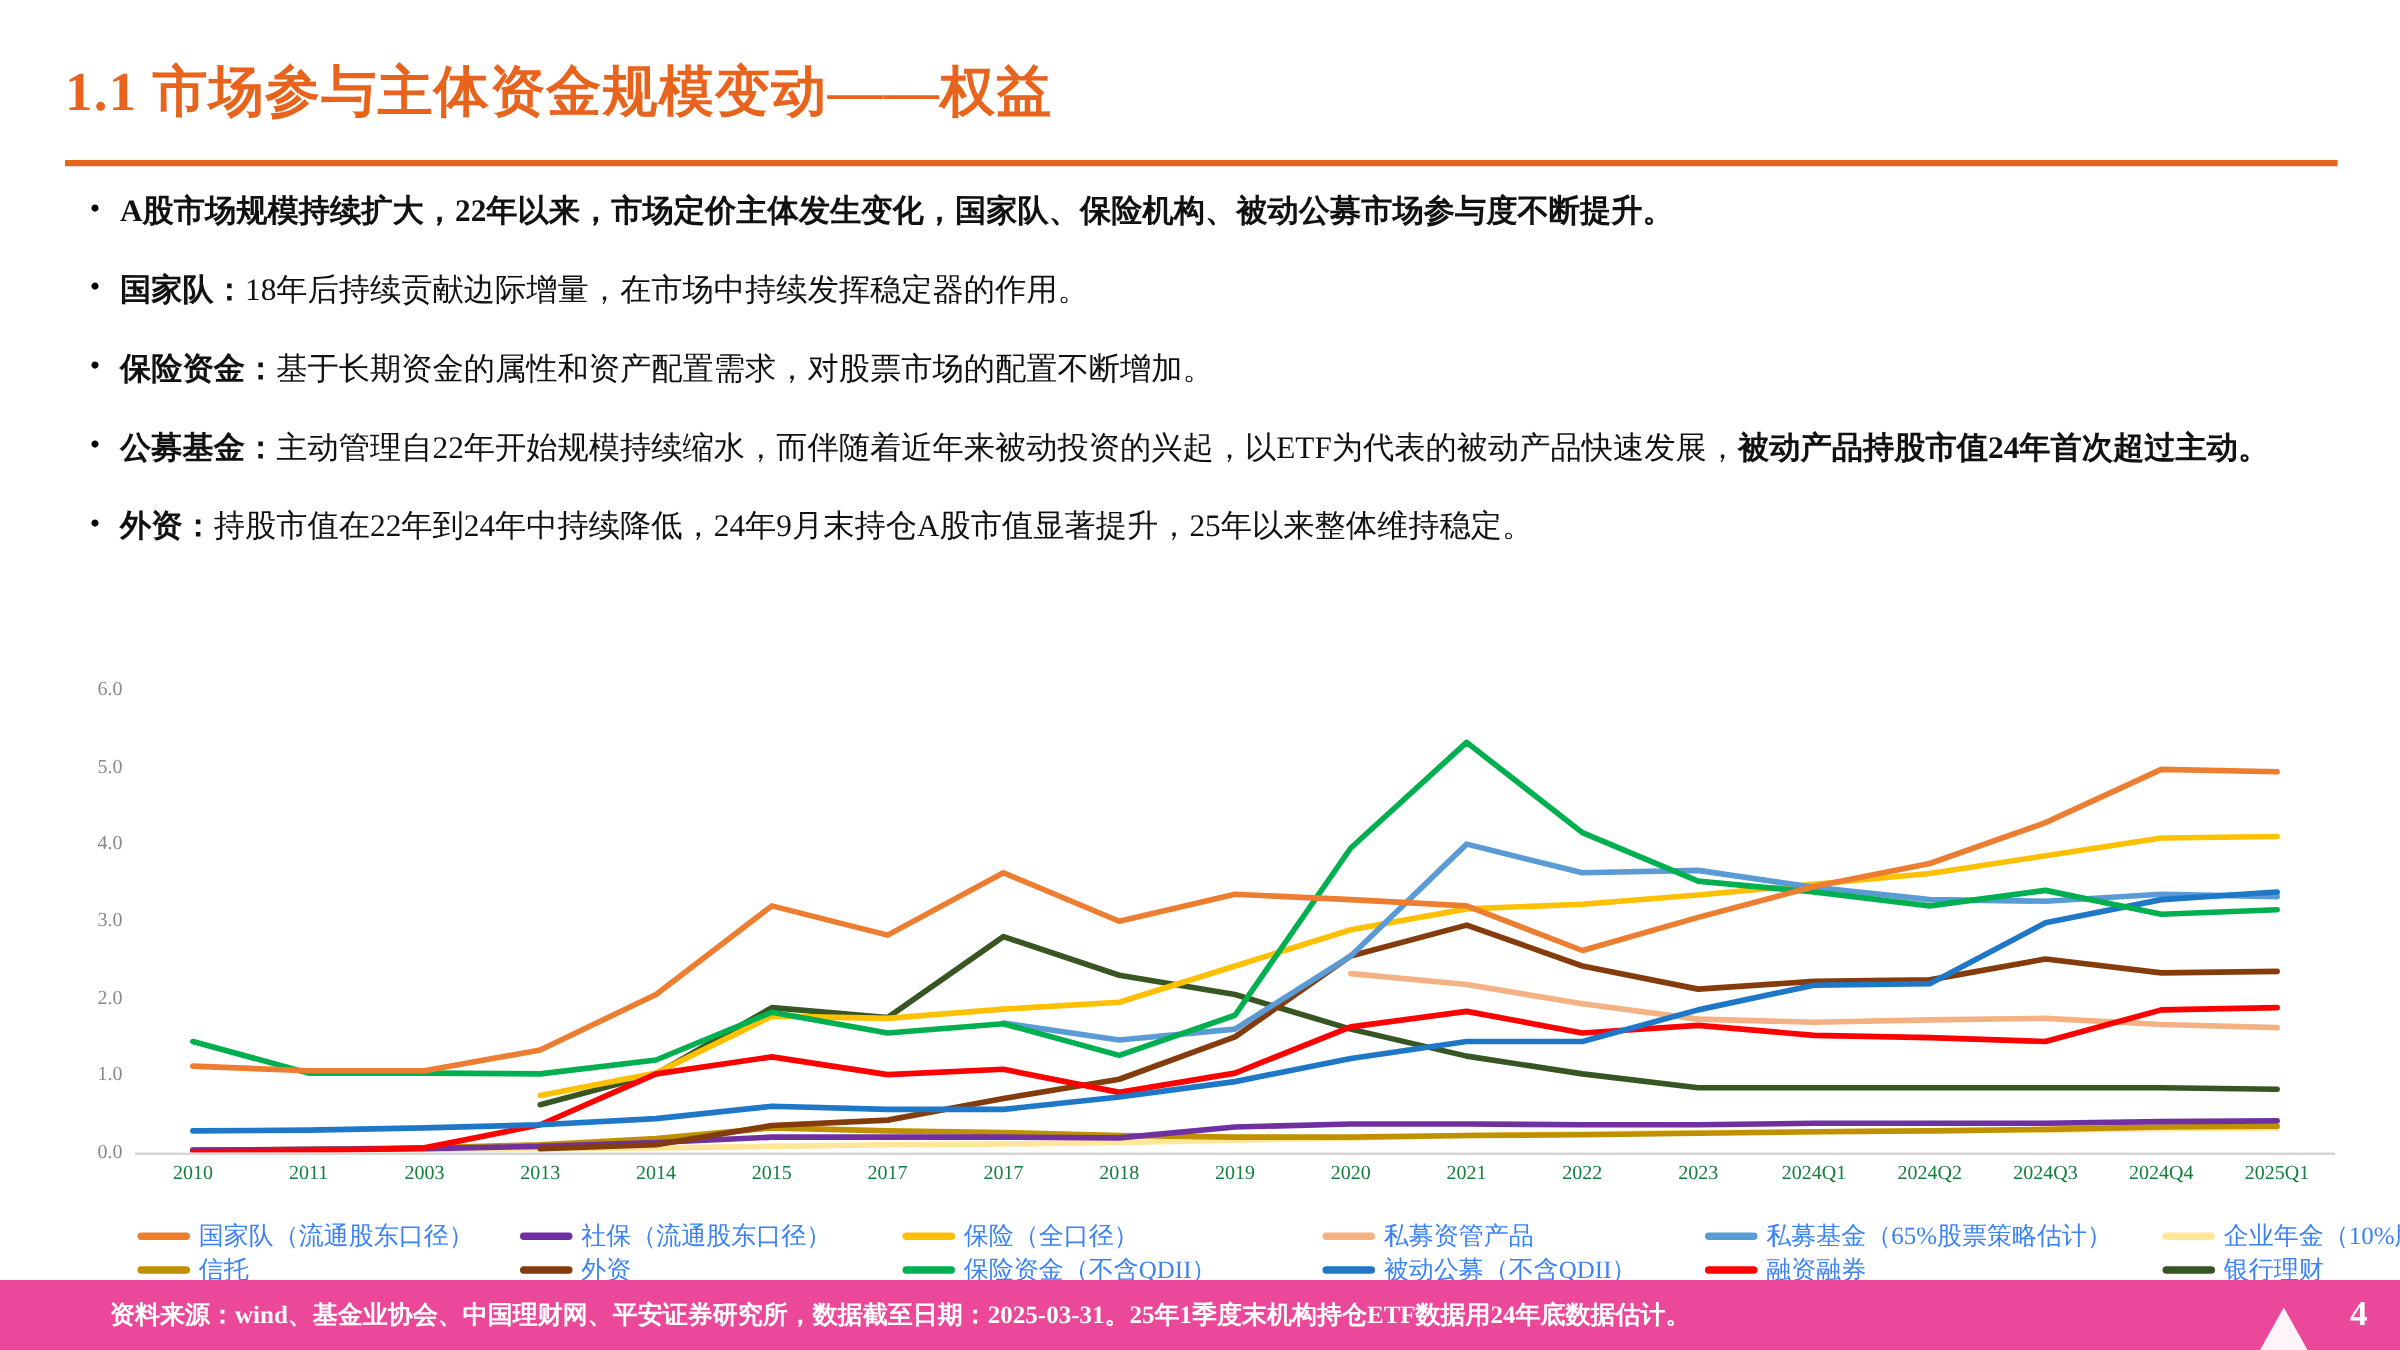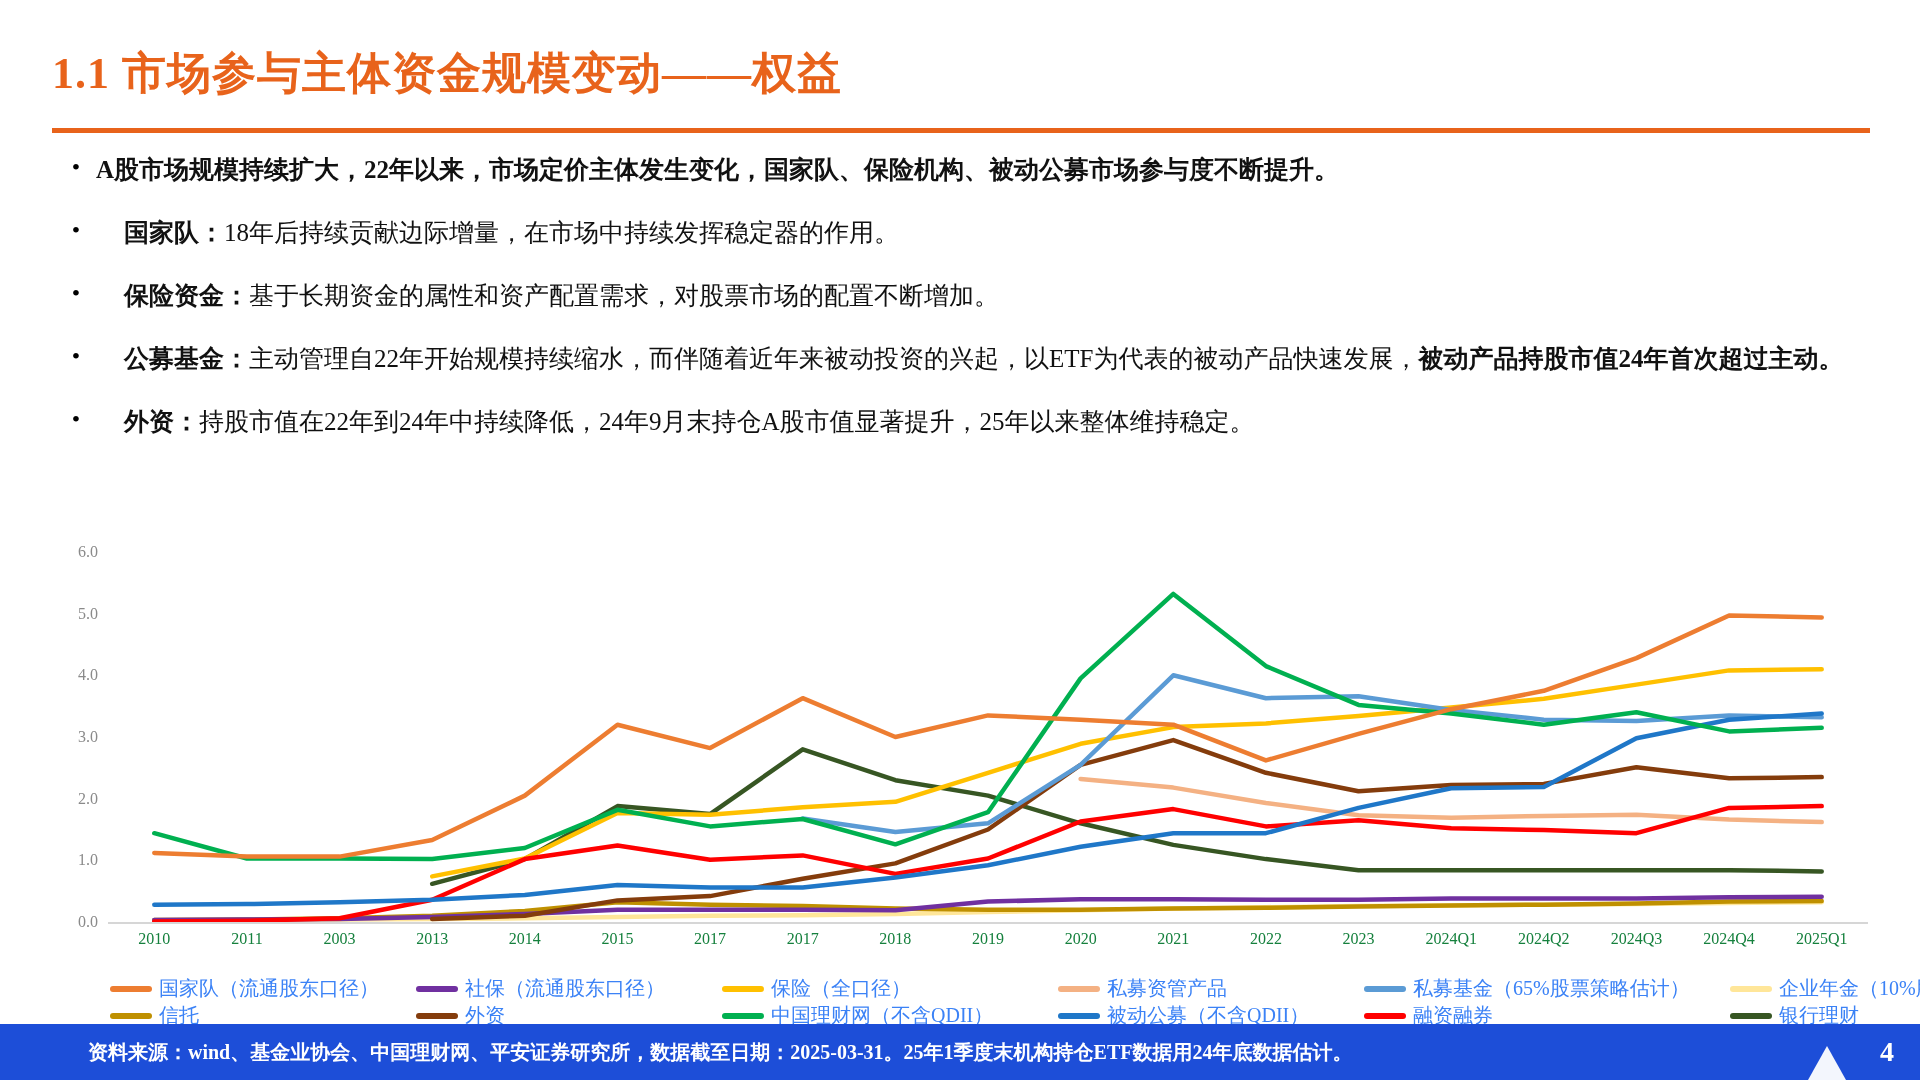--- a/index.html
+++ b/index.html
@@ -29,21 +29,21 @@
   .bullet-dot {
     flex: 0 0 40px; text-align: center;
     font-size: 24px; line-height: 38px; color: #000;
   }
   .bullet-text {
     flex: 1 1 auto;
     font-size: 25px; line-height: 44px; color: #111;
     font-family: "Liberation Serif", "DejaVu Serif", serif;
   }
   .bullet-text.bold { font-weight: 700; }
-  .bullet-text .lead { font-weight: 700; margin-left: 28px; }
+  .bullet-text .lead { font-weight: 700; }
   .bullet-text .em { font-weight: 700; }
 
   
   .chart-caption {
     position: absolute; left: 0; top: 505px; width: 1920px;
     display: flex; align-items: center; justify-content: center; gap: 16px;
   }
   .caption-marker {
     width: 26px; height: 26px; border-radius: 50%;
     border: 3px solid #D9531E; position: relative; flex: 0 0 auto;
@@ -82,21 +82,21 @@
     display: grid; grid-template-columns: repeat(4, 1fr);
     grid-auto-rows: 27px; column-gap: 6px;
   }
   .legend-item { display: flex; align-items: center; gap: 7px; }
   .legend-swatch { width: 42px; height: 6px; border-radius: 3px; flex: 0 0 auto; }
   .legend-label { font-size: 20px; color: #3b82f6; white-space: nowrap; }
 
   
   .footer {
     position: absolute; left: 0; bottom: 0; width: 1920px; height: 56px;
-    background: #1d4ed8;
+    background: #ec4899;
   }
   .footer-text {
     position: absolute; left: 88px; top: 50%; transform: translateY(-50%);
     font-size: 20px; font-weight: 700; color: #ffffff; white-space: nowrap;
   }
   .page-number {
     position: absolute; right: 26px; top: 50%; transform: translateY(-50%);
     font-size: 28px; font-weight: 700; color: #ffffff;
   }
   .footer-logo {
@@ -216,21 +216,21 @@
       <div class="legend-item">
         <span class="legend-swatch" style="background: rgb(191, 144, 0);"></span>
         <span class="legend-label">信托</span>
       </div>
       <div class="legend-item">
         <span class="legend-swatch" style="background: rgb(132, 60, 12);"></span>
         <span class="legend-label">外资</span>
       </div>
       <div class="legend-item">
         <span class="legend-swatch" style="background: rgb(0, 176, 80);"></span>
-        <span class="legend-label">中国理财网（不含QDII）</span>
+        <span class="legend-label">保险资金（不含QDII）</span>
       </div>
       <div class="legend-item">
         <span class="legend-swatch" style="background: rgb(31, 119, 200);"></span>
         <span class="legend-label">被动公募（不含QDII）</span>
       </div>
       <div class="legend-item">
         <span class="legend-swatch" style="background: rgb(255, 0, 0);"></span>
         <span class="legend-label">融资融券</span>
       </div>
       <div class="legend-item">

